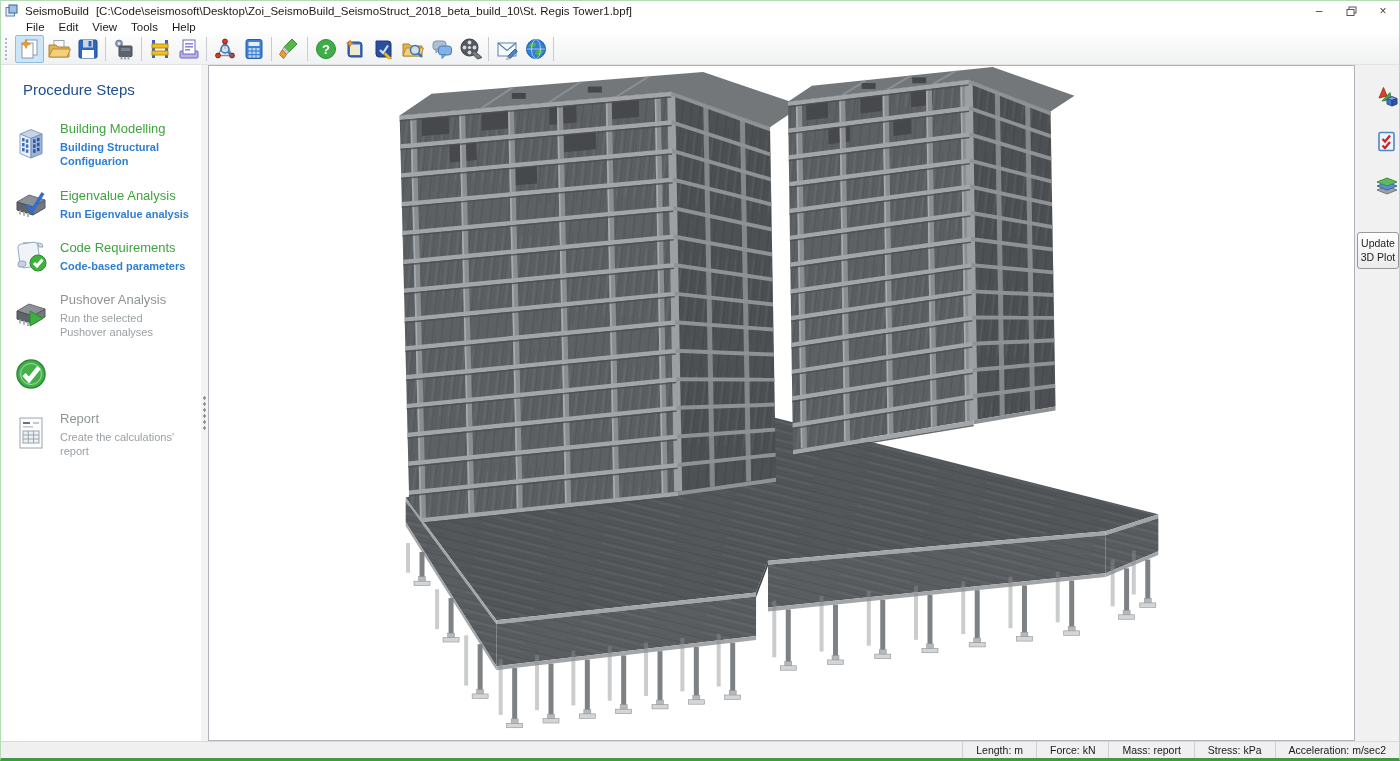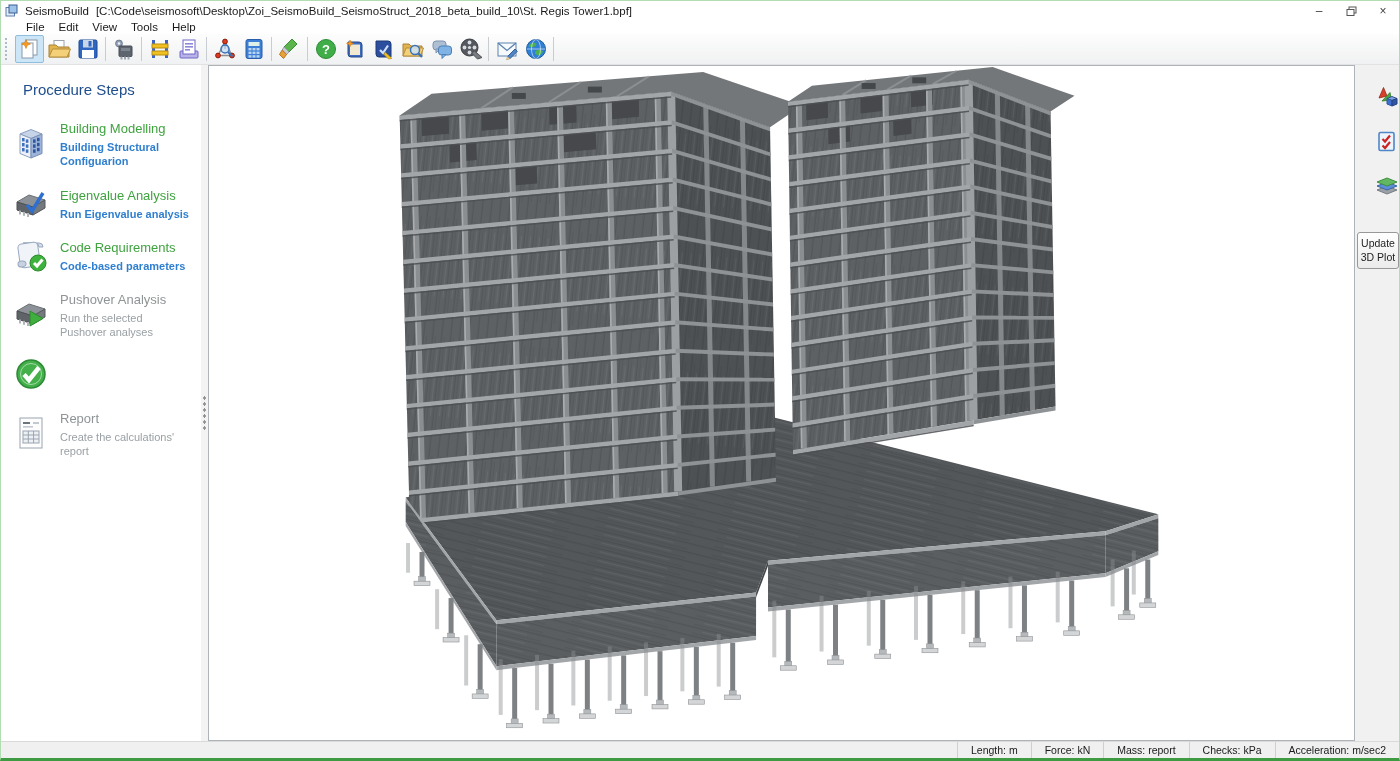--- a/index.html
+++ b/index.html
@@ -657,16 +657,16 @@
         <div>3D Plot</div>
       </div>
     </div>
   </div>
 
   <div class="statusbar">
     <div class="sb-spacer"></div>
     <div class="status-seg">Length: m</div>
     <div class="status-seg">Force: kN</div>
     <div class="status-seg">Mass: report</div>
-    <div class="status-seg">Checks: kPa</div>
+    <div class="status-seg">Stress: kPa</div>
     <div class="status-seg">Acceleration: m/sec2</div>
   </div>
 </div>
 
 </body></html>

